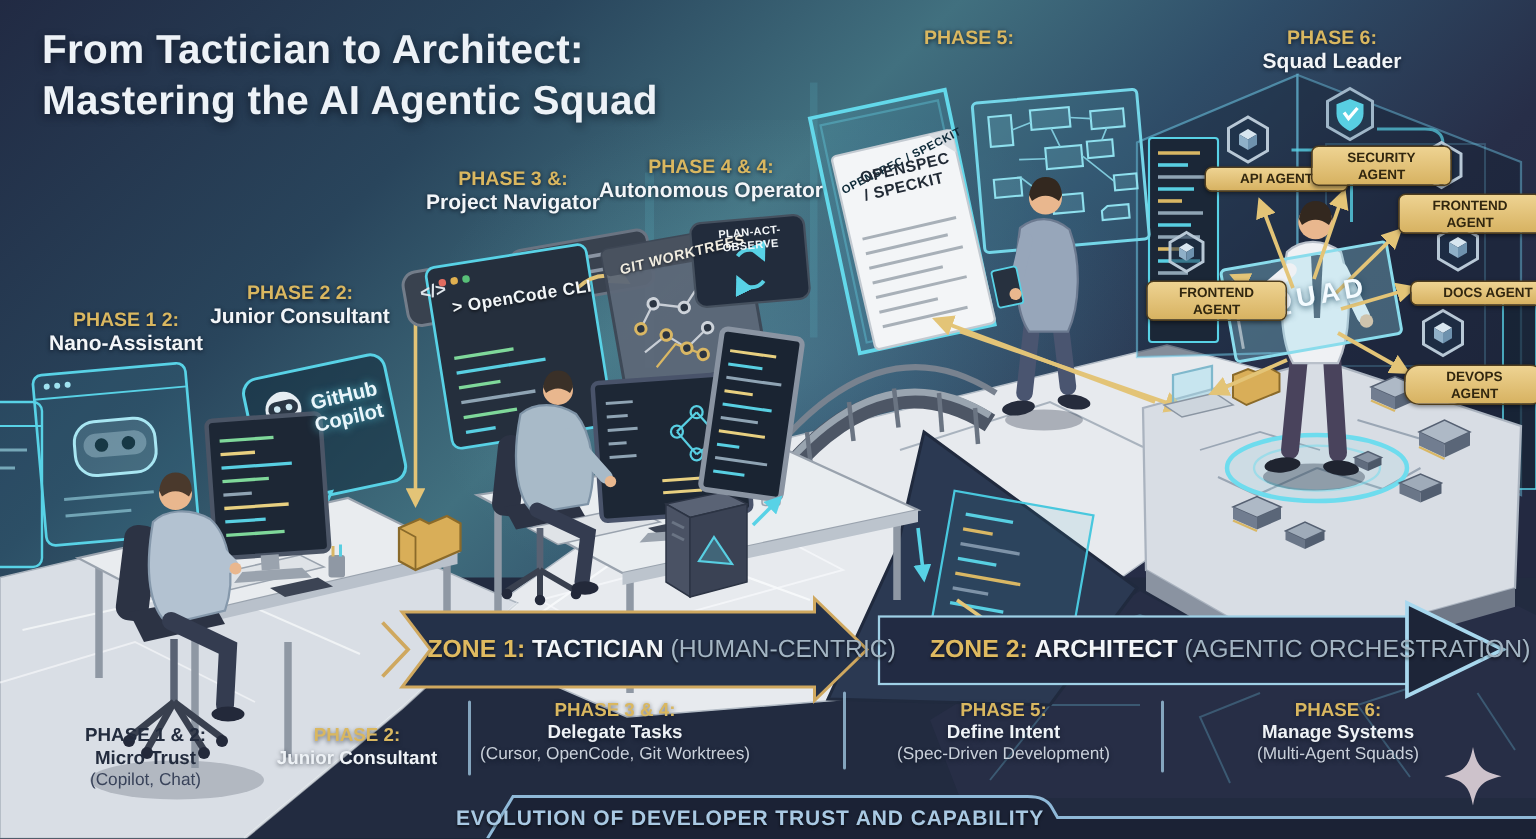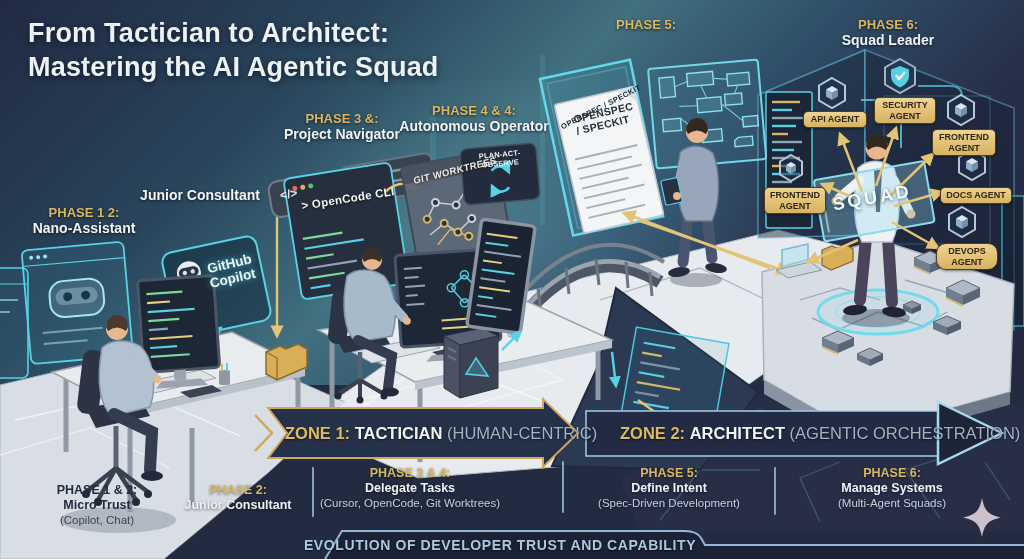--- a/index.html
+++ b/index.html
@@ -8,21 +8,21 @@
   .stage svg.bg{position:absolute;left:0;top:0;z-index:1;}
   .ov{position:absolute;z-index:5;}
   .title{left:28px;top:16px;width:480px;color:#edf2f7;font-weight:bold;
          font-size:27px;line-height:34px;letter-spacing:.2px;
          text-shadow:0 2px 6px rgba(8,14,26,.65);}
   .callout{text-align:center;text-shadow:0 1px 3px rgba(8,14,26,.8);}
   .callout .cl{color:#d9b760;font-weight:bold;font-size:13px;line-height:15px;}
   .callout .cn{color:#f2f5f8;font-weight:bold;font-size:14px;line-height:16px;}
   .chip{background:linear-gradient(#eed392,#d7b261);border:1.5px solid #4e3d1e;
         border-radius:5px;color:#32270f;font-weight:bold;font-size:9px;
-        line-height:10.5px;text-align:center;padding:2px 2px;
+        line-height:10.5px;text-align:center;padding:2px 18px;
         box-shadow:0 1px 3px rgba(0,0,0,.45);}
   .glass-label{font-weight:bold;color:#f4fbff;letter-spacing:3px;font-size:18px;
         text-shadow:0 1px 4px rgba(16,60,84,.8);}
   .bubble-text{font-weight:bold;color:#eaf6fb;font-size:13.5px;line-height:15px;
         text-align:center;text-shadow:0 0 6px rgba(88,210,230,.8);}
   .term-title{font-weight:bold;color:#f2f6f8;font-size:11.5px;letter-spacing:.3px;
         text-shadow:0 1px 2px rgba(0,0,0,.6);}
   .gw-label{font-weight:bold;color:#f0ece0;font-size:9.5px;letter-spacing:.4px;
         text-shadow:0 1px 2px rgba(0,0,0,.5);}
   .pao-label{font-weight:bold;color:#f2f6f8;font-size:7.4px;letter-spacing:.2px;text-align:center;}
@@ -587,20 +587,21 @@
 <div class="ov title">
   <div>From Tactician to Architect:</div>
   <div>Mastering the AI Agentic Squad</div>
 </div>
 
 <div class="ov callout" style="left:9px;top:205px;width:150px;">
   <div class="cl">PHASE 1 2:</div>
   <div class="cn">Nano-Assistant</div>
 </div>
 <div class="ov callout" style="left:115px;top:187px;width:170px;">
+  <div class="cl">PHASE 2 2:</div>
   <div class="cn">Junior Consultant</div>
 </div>
 <div class="ov callout" style="left:252px;top:111px;width:180px;">
   <div class="cl">PHASE 3 &amp;:</div>
   <div class="cn">Project Navigator</div>
 </div>
 <div class="ov callout" style="left:369px;top:103px;width:210px;">
   <div class="cl">PHASE 4 &amp; 4:</div>
   <div class="cn">Autonomous Operator</div>
 </div>

